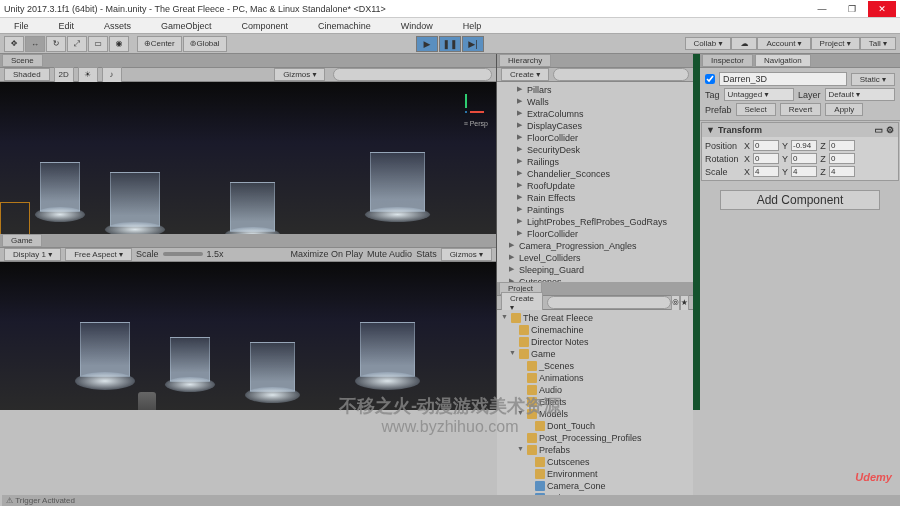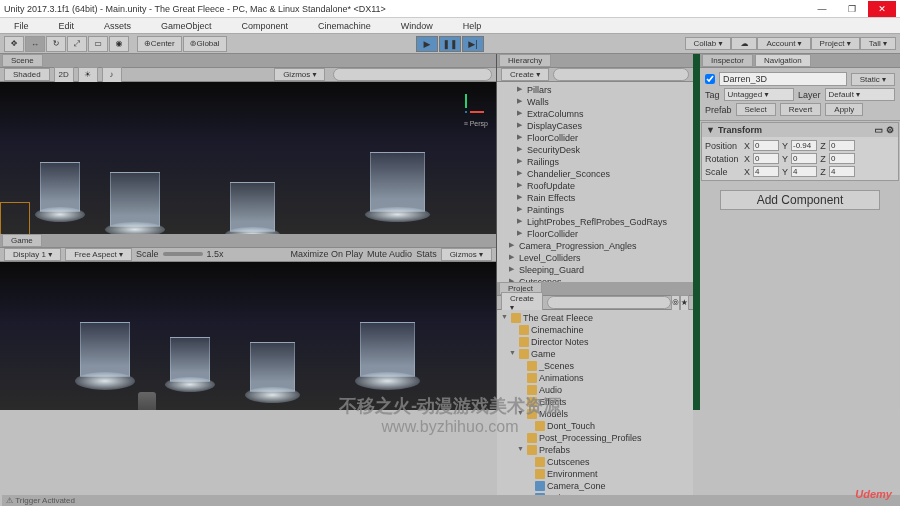--- a/index.html
+++ b/index.html
@@ -59,21 +59,21 @@
 .comp-header{padding:2px 4px;background:#c0c0c0;font-weight:bold;font-size:8px;display:flex;align-items:center;gap:3px}
 .comp-body{padding:2px}
 .vec-row{display:flex;align-items:center;gap:1px;padding:1px;font-size:8px}
 .vec-label{width:36px}
 .vec-axis{width:10px;text-align:center}
 .vec-input{width:26px;background:#eee;border:1px solid #999;padding:0 1px;font-size:8px}
 .add-comp{margin:8px auto;padding:2px 36px;background:#d0d0d0;border:1px solid #999;font-size:12px;cursor:pointer;display:block}
 .watermark{position:absolute;bottom:70px;left:50%;transform:translateX(-50%);text-align:center;pointer-events:none;z-index:100}
 .watermark-cn{font-size:18px;color:#888;opacity:0.8;font-weight:bold}
 .watermark-url{font-size:16px;color:#888;opacity:0.8}
-.udemy-logo{position:absolute;bottom:6px;right:8px;color:#ea5252;font-size:11px;font-style:italic;font-weight:bold}
+.udemy-logo{position:absolute;bottom:23px;right:8px;color:#ea5252;font-size:11px;font-style:italic;font-weight:bold}
 .search-input{background:#d0d0d0;border:1px solid #999;border-radius:8px;padding:1px 6px;flex:1;font-size:8px;margin-left:4px}
 .panel-headerbar{height:14px;background:#b8b8b8;display:flex;align-items:center;padding:0 4px;border-bottom:1px solid #888;font-size:8px}
 .indent-1{padding-left:10px}.indent-2{padding-left:18px}.indent-3{padding-left:26px}
 </style>
 </head>
 <body>
 
 <div class="title-bar">
   <span class="title">Unity 2017.3.1f1 (64bit) - Main.unity - The Great Fleece - PC, Mac &amp; Linux Standalone* &lt;DX11&gt;</span>
   <div class="win-controls">

